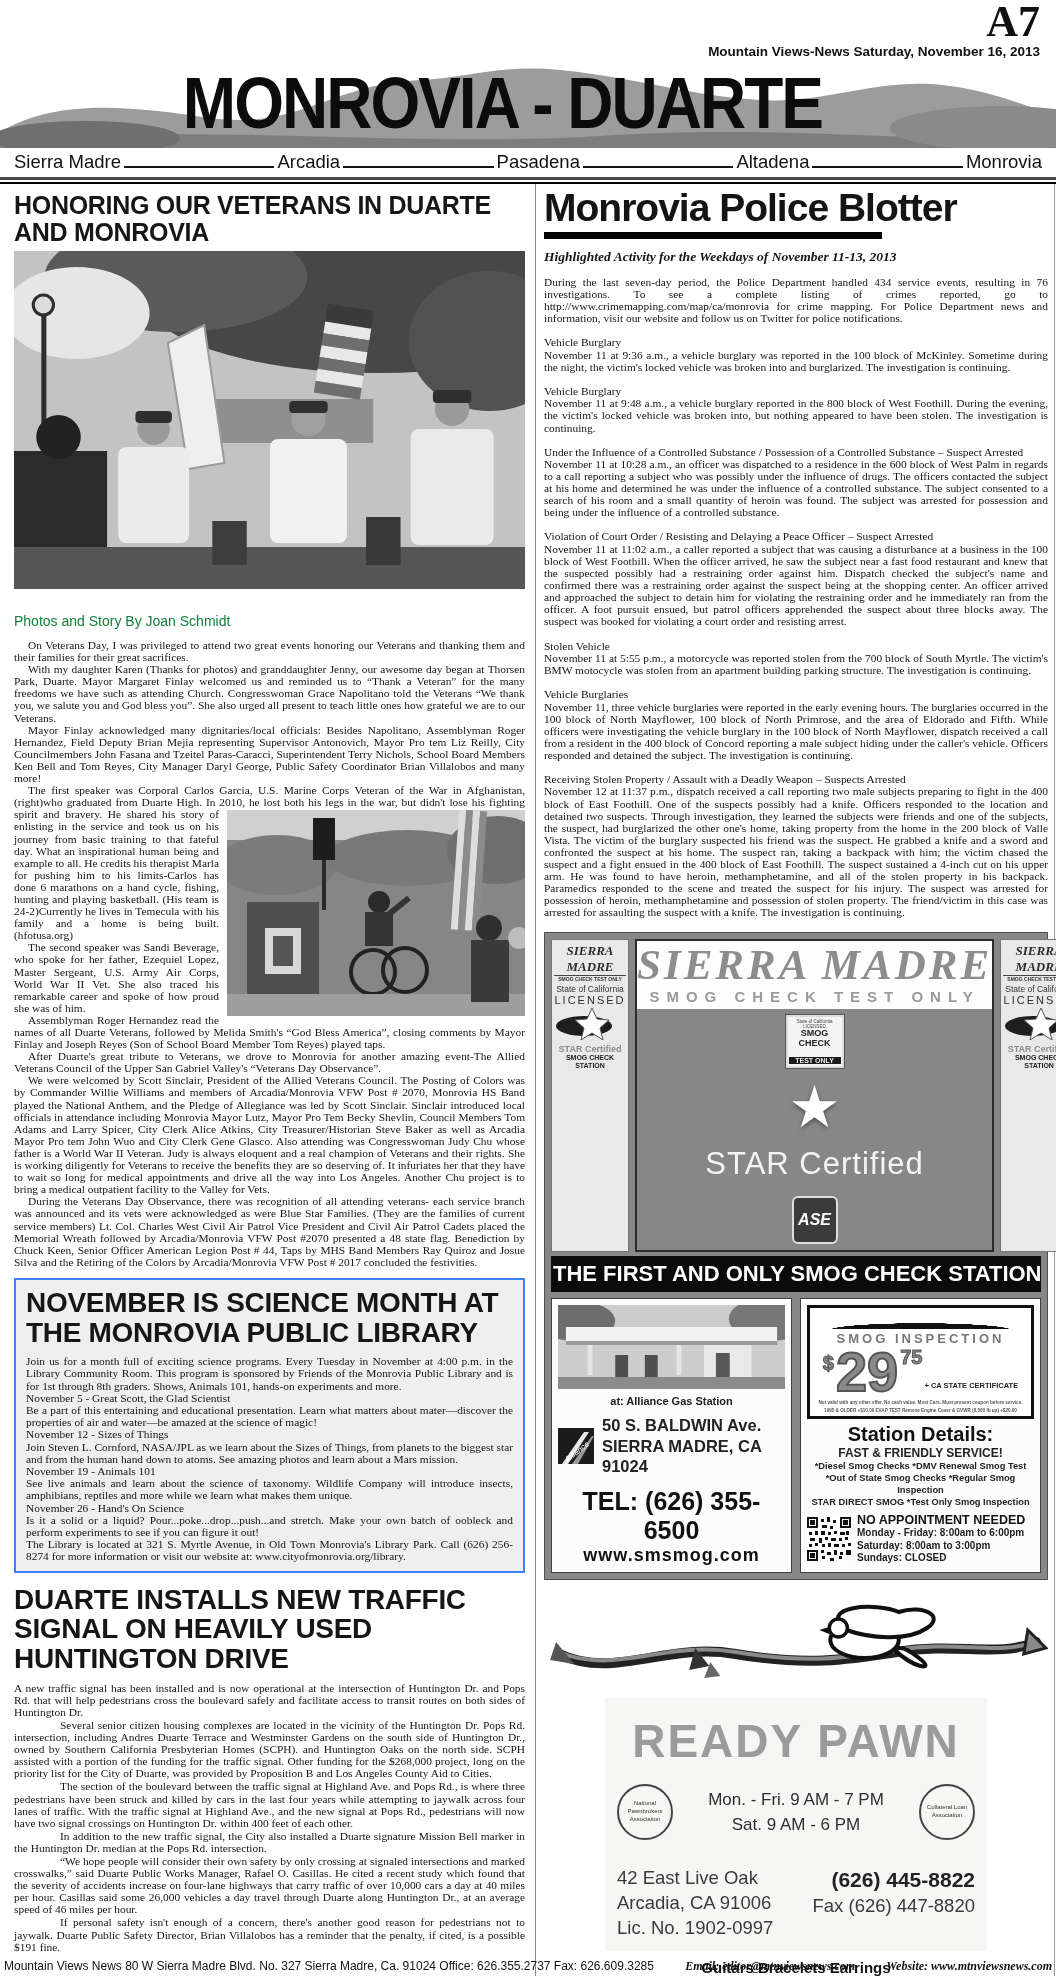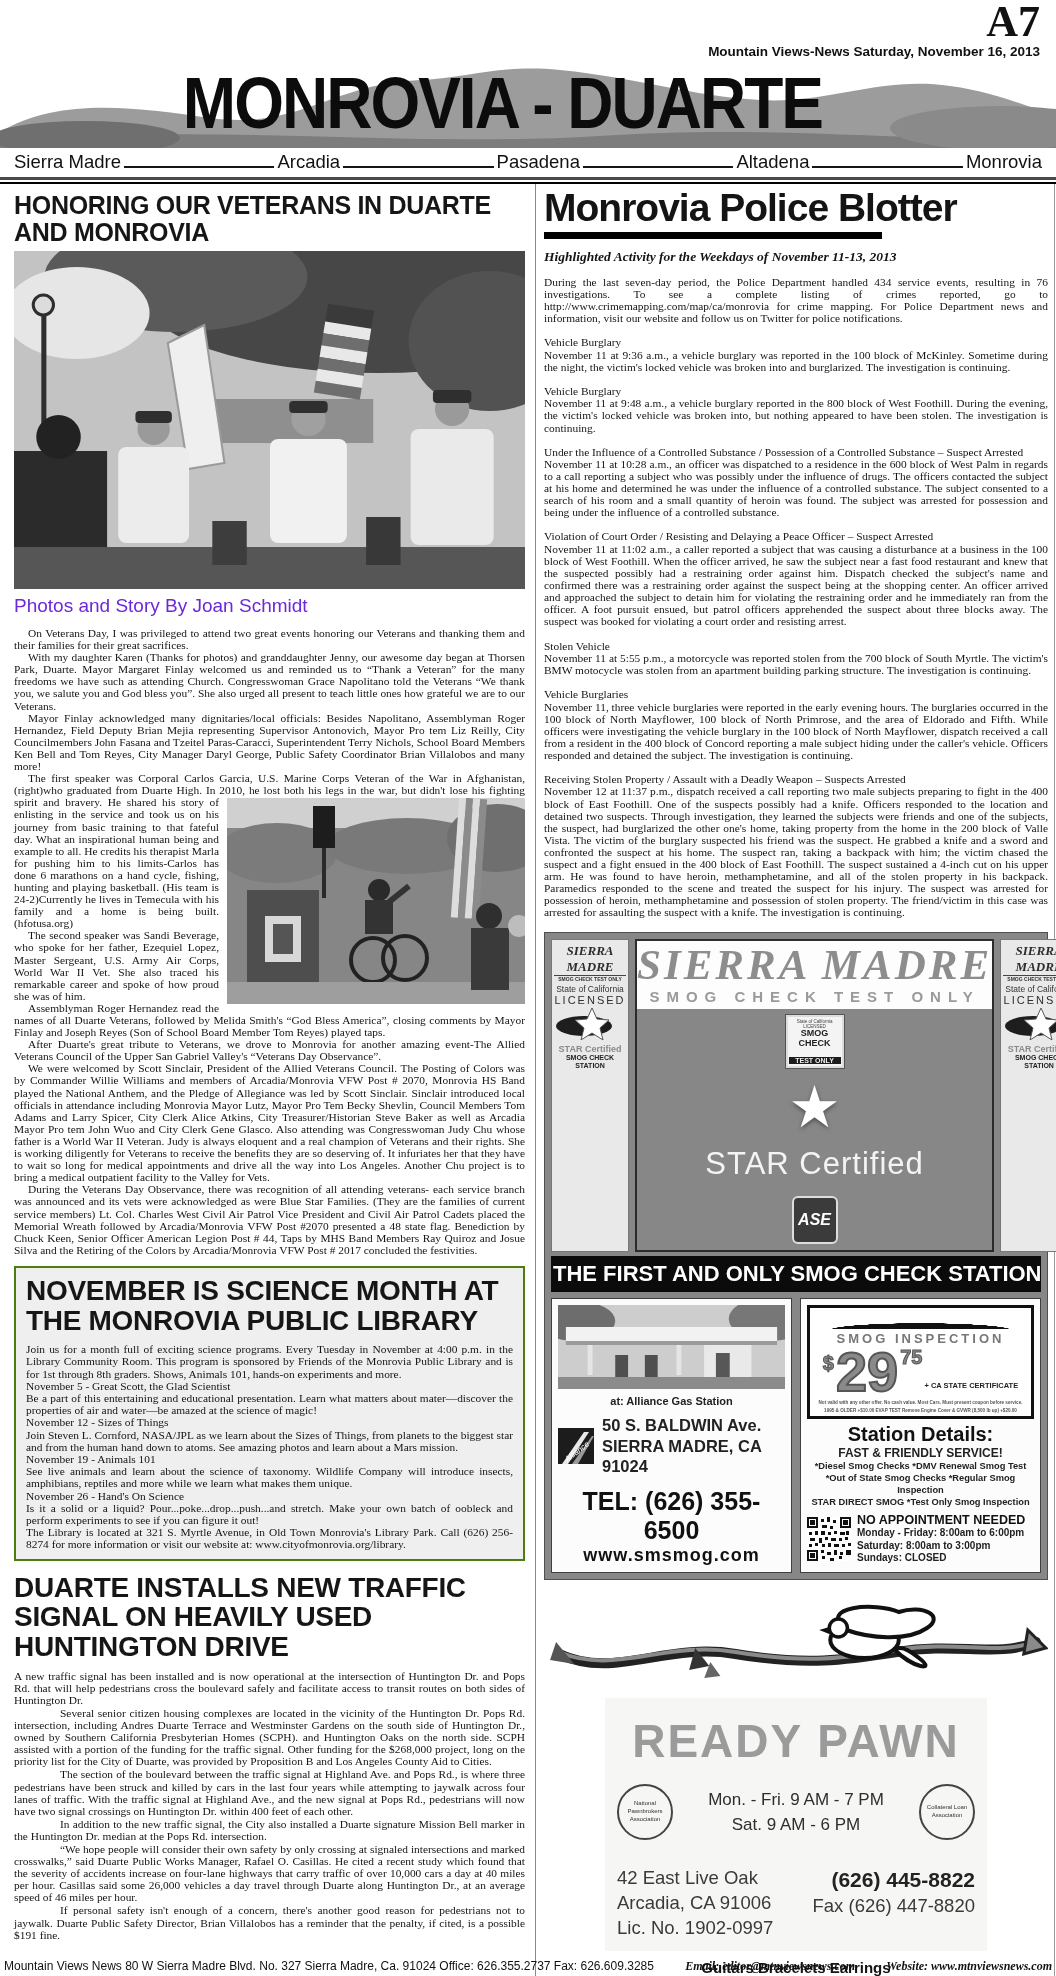--- a/index.html
+++ b/index.html
@@ -28,25 +28,25 @@
   
   .main { display:flex; padding:0 0 0 14px; }
   .col-left  { width:522px; padding:4px 10px 0 0; border-right:1px solid #8a8a8a; }
   .col-right { width:519px; padding:4px 6px 0 8px; border-right:1px solid #9a9a9a; }
 
   .headline { font-family:"Liberation Sans",sans-serif; font-weight:700; color:#161616;
               font-size:25px; line-height:1.06; letter-spacing:-0.3px; margin:4px 0 6px; }
   .body-p { font-size:11.4px; line-height:12.1px; text-align:justify; }
   .vet-p { text-indent:14px; }
   .photo-frame { width:100%; display:block; }
-  .caption { font-family:"Liberation Sans",sans-serif; font-size:19px; color:#6d28d9; margin:6px 0 10px; }
+  .caption { font-family:"Liberation Sans",sans-serif; font-size:14px; color:#15803d; margin:24px 0 10px; }
   .photo2-float { float:right; width:298px; height:206px; margin:2px 0 3px 8px; }
   .photo2-float svg, .photo-frame svg { display:block; width:100%; height:100%; }
 
-  .science-box { border:2px solid #4d7c0f; background:#efefef; padding:8px 10px; margin-top:10px; }
+  .science-box { border:2px solid #3b82f6; background:#efefef; padding:8px 10px; margin-top:10px; }
   .science-box .headline { font-size:28px; margin:0 0 8px; }
   .sci-line { font-size:11.4px; line-height:12.2px; text-align:justify; }
 
   .traffic { margin-top:12px; }
   .traffic .headline { font-size:28px; margin-bottom:8px; }
   .traf-p { margin-bottom:1px; }
   .traffic .traf-p:not(:first-of-type) { text-indent:46px; }
 
   
   .blot-title { font-family:"Liberation Sans",sans-serif; font-weight:700; font-size:39px;

